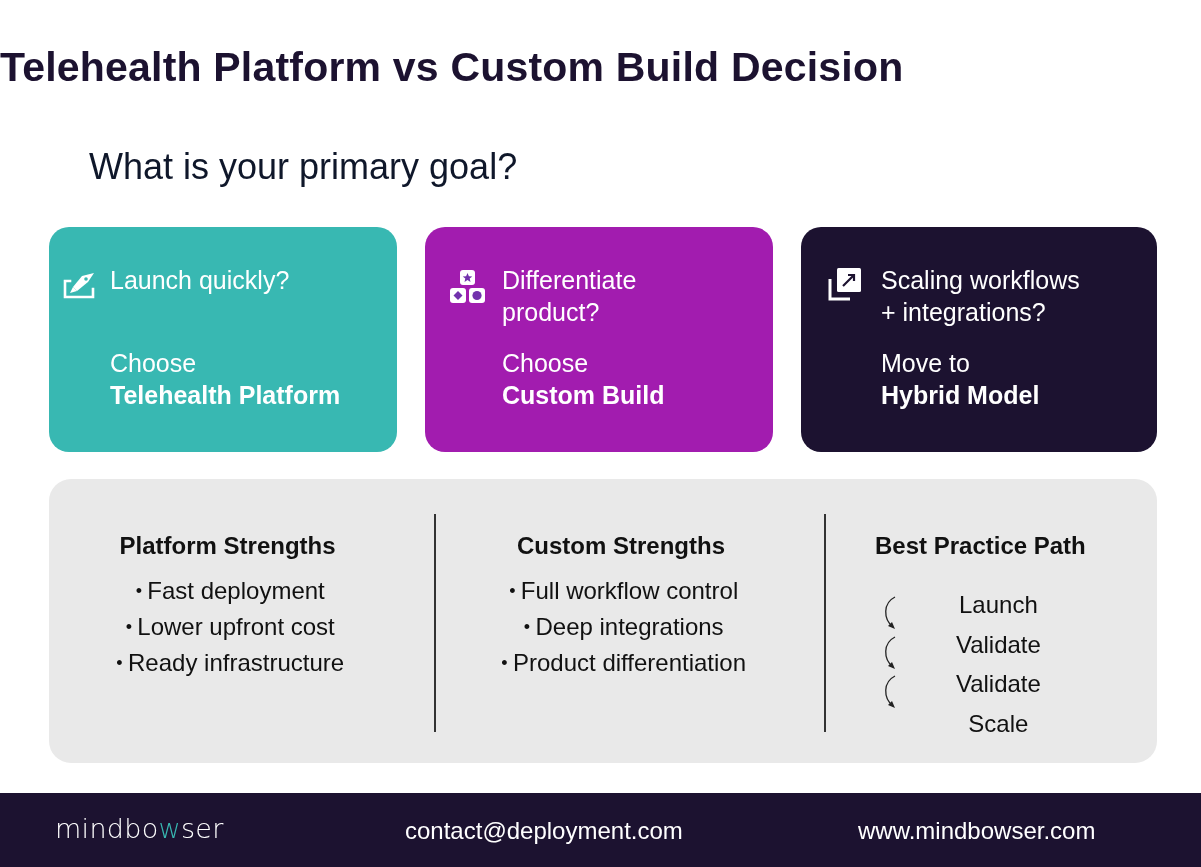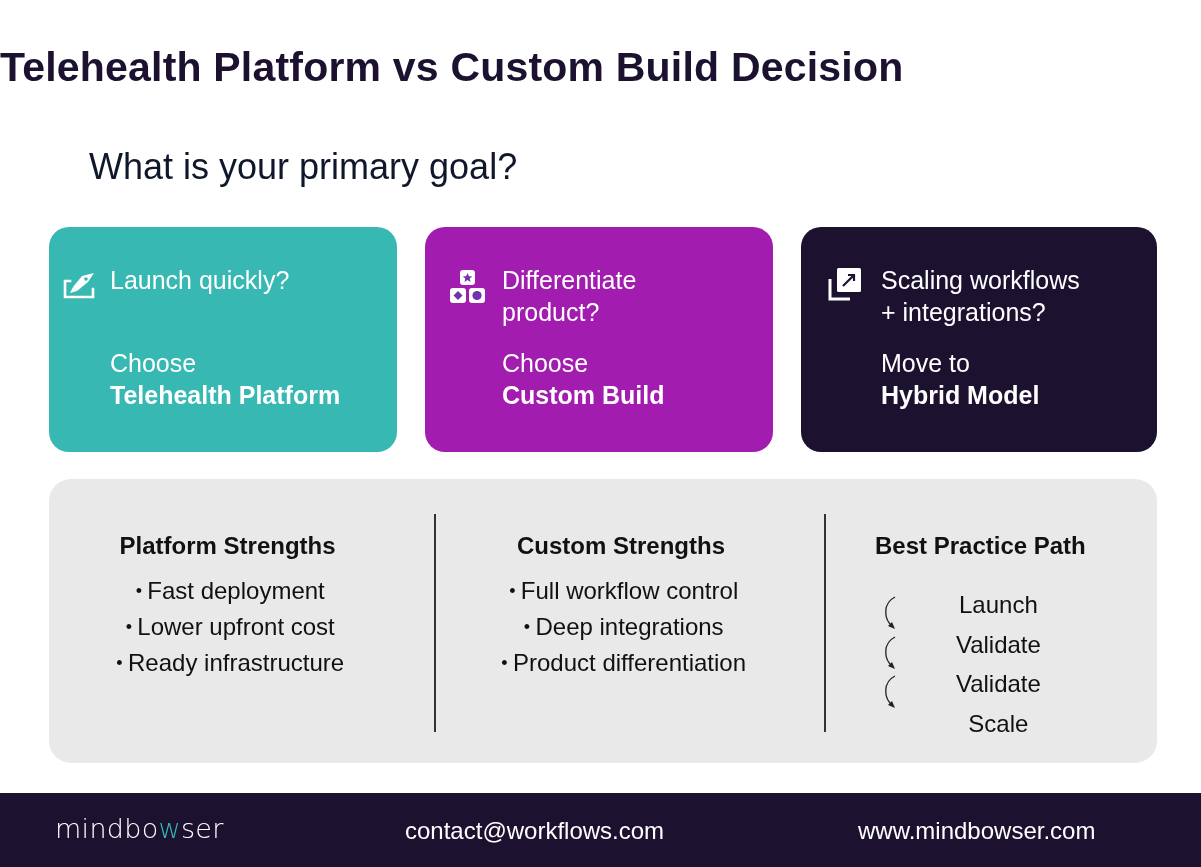--- a/index.html
+++ b/index.html
@@ -178,15 +178,15 @@
       <div class="step">Validate</div>
       <div class="step">Scale</div>
     </div>
   </div>
 </div>
 
 <div class="footer">
   <div class="logo">
     <span>mindbo</span><span class="accent">w</span><span>ser</span>
   </div>
-  <div class="email">contact@workflows.com</div>
+  <div class="email">contact@deployment.com</div>
   <div class="site">www.mindbowser.com</div>
 </div>
 
 </body></html>

